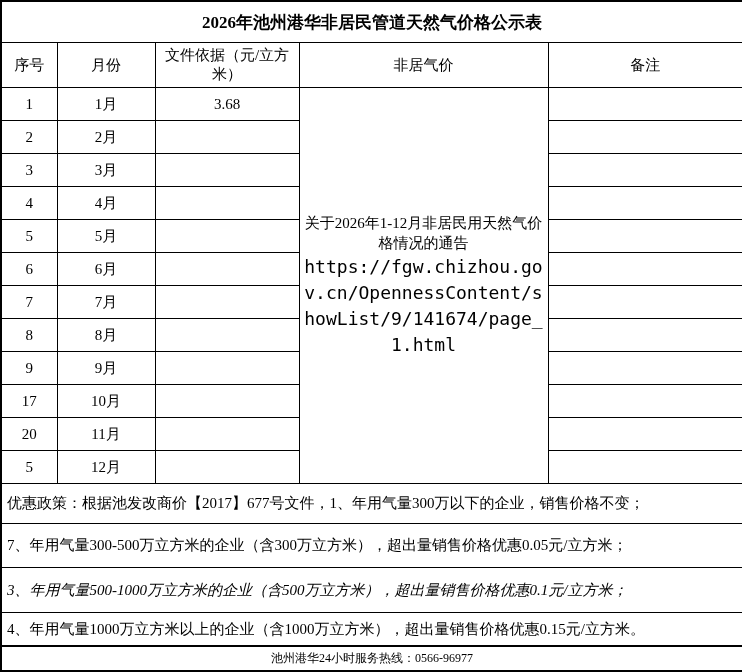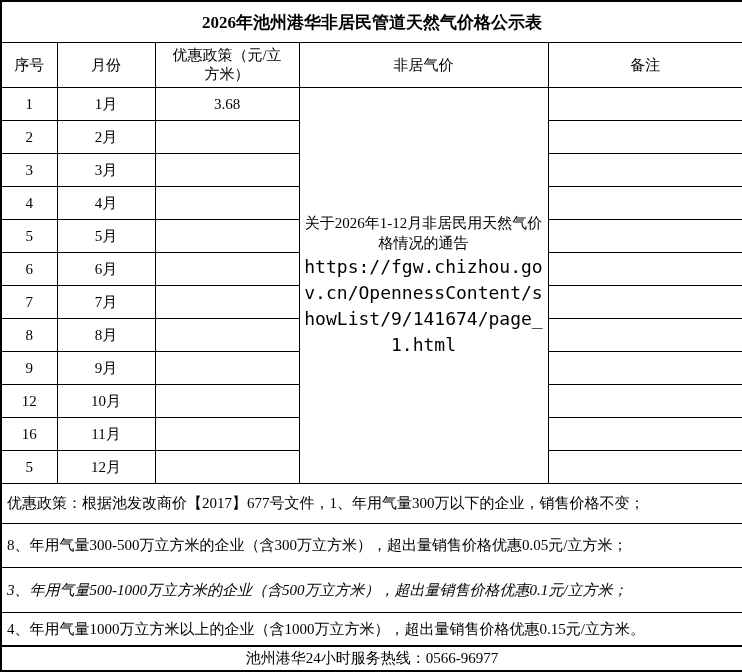--- a/index.html
+++ b/index.html
@@ -16,21 +16,21 @@
   }
   table.price-table {
     border-collapse: collapse;
     table-layout: fixed;
     width: 742px;
     margin: 0;
     border: 2px solid #000000;
   }
   td, th {
     border: 1px solid #000000;
-    padding: 0 10px;
+    padding: 0 2px;
     text-align: center;
     vertical-align: middle;
     font-size: 15px;
     font-weight: normal;
     color: #000000;
     overflow: hidden;
     word-break: break-word;
   }
   tr.title-row td {
     height: 40px;
@@ -67,21 +67,21 @@
     text-align: left;
     padding: 0 5px;
     font-size: 15px;
   }
   tr.policy-row-1 td { height: 39px; }
   tr.policy-row-2 td { height: 43px; }
   tr.policy-row-3 td { height: 44px; font-style: italic; }
   tr.policy-row-4 td { height: 32px; }
   tr.footer-row td {
     height: 23px;
-    font-size: 15px;
+    font-size: 12px;
     border-top: 2px solid #000000;
   }
 </style>
 </head>
 <body>
 
 <table class="price-table">
   <colgroup>
     <col style="width:56px">
     <col style="width:98px">
@@ -89,21 +89,21 @@
     <col style="width:249px">
     <col style="width:195px">
   </colgroup>
   <tbody>
     <tr class="title-row">
       <td colspan="5">2026年池州港华非居民管道天然气价格公示表</td>
     </tr>
     <tr class="header-row">
       <th>序号</th>
       <th>月份</th>
-      <th>优惠政策（元/立方米）</th>
+      <th>文件依据（元/立方米）</th>
       <th>非居气价</th>
       <th>备注</th>
     </tr>
 
     <tr class="data-row">
       <td>1</td>
       <td>1月</td>
       <td>3.68</td>
       <td class="basis-cell" rowspan="12">
         <div class="basis-notice">关于2026年1-12月非居民用天然气价格情况的通告</div>
@@ -153,43 +153,43 @@
       <td></td>
       <td></td>
     </tr>
     <tr class="data-row">
       <td>9</td>
       <td>9月</td>
       <td></td>
       <td></td>
     </tr>
     <tr class="data-row">
-      <td>12</td>
+      <td>17</td>
       <td>10月</td>
       <td></td>
       <td></td>
     </tr>
     <tr class="data-row">
-      <td>16</td>
+      <td>20</td>
       <td>11月</td>
       <td></td>
       <td></td>
     </tr>
     <tr class="data-row">
       <td>5</td>
       <td>12月</td>
       <td></td>
       <td></td>
     </tr>
 
     <tr class="policy-row policy-row-1">
       <td colspan="5">优惠政策：根据池发改商价【2017】677号文件，1、年用气量300万以下的企业，销售价格不变；</td>
     </tr>
     <tr class="policy-row policy-row-2">
-      <td colspan="5">8、年用气量300-500万立方米的企业（含300万立方米），超出量销售价格优惠0.05元/立方米；</td>
+      <td colspan="5">7、年用气量300-500万立方米的企业（含300万立方米），超出量销售价格优惠0.05元/立方米；</td>
     </tr>
     <tr class="policy-row policy-row-3">
       <td colspan="5">3、年用气量500-1000万立方米的企业（含500万立方米），超出量销售价格优惠0.1元/立方米；</td>
     </tr>
     <tr class="policy-row policy-row-4">
       <td colspan="5">4、年用气量1000万立方米以上的企业（含1000万立方米），超出量销售价格优惠0.15元/立方米。</td>
     </tr>
 
     <tr class="footer-row">
       <td colspan="5">池州港华24小时服务热线：0566-96977</td>

